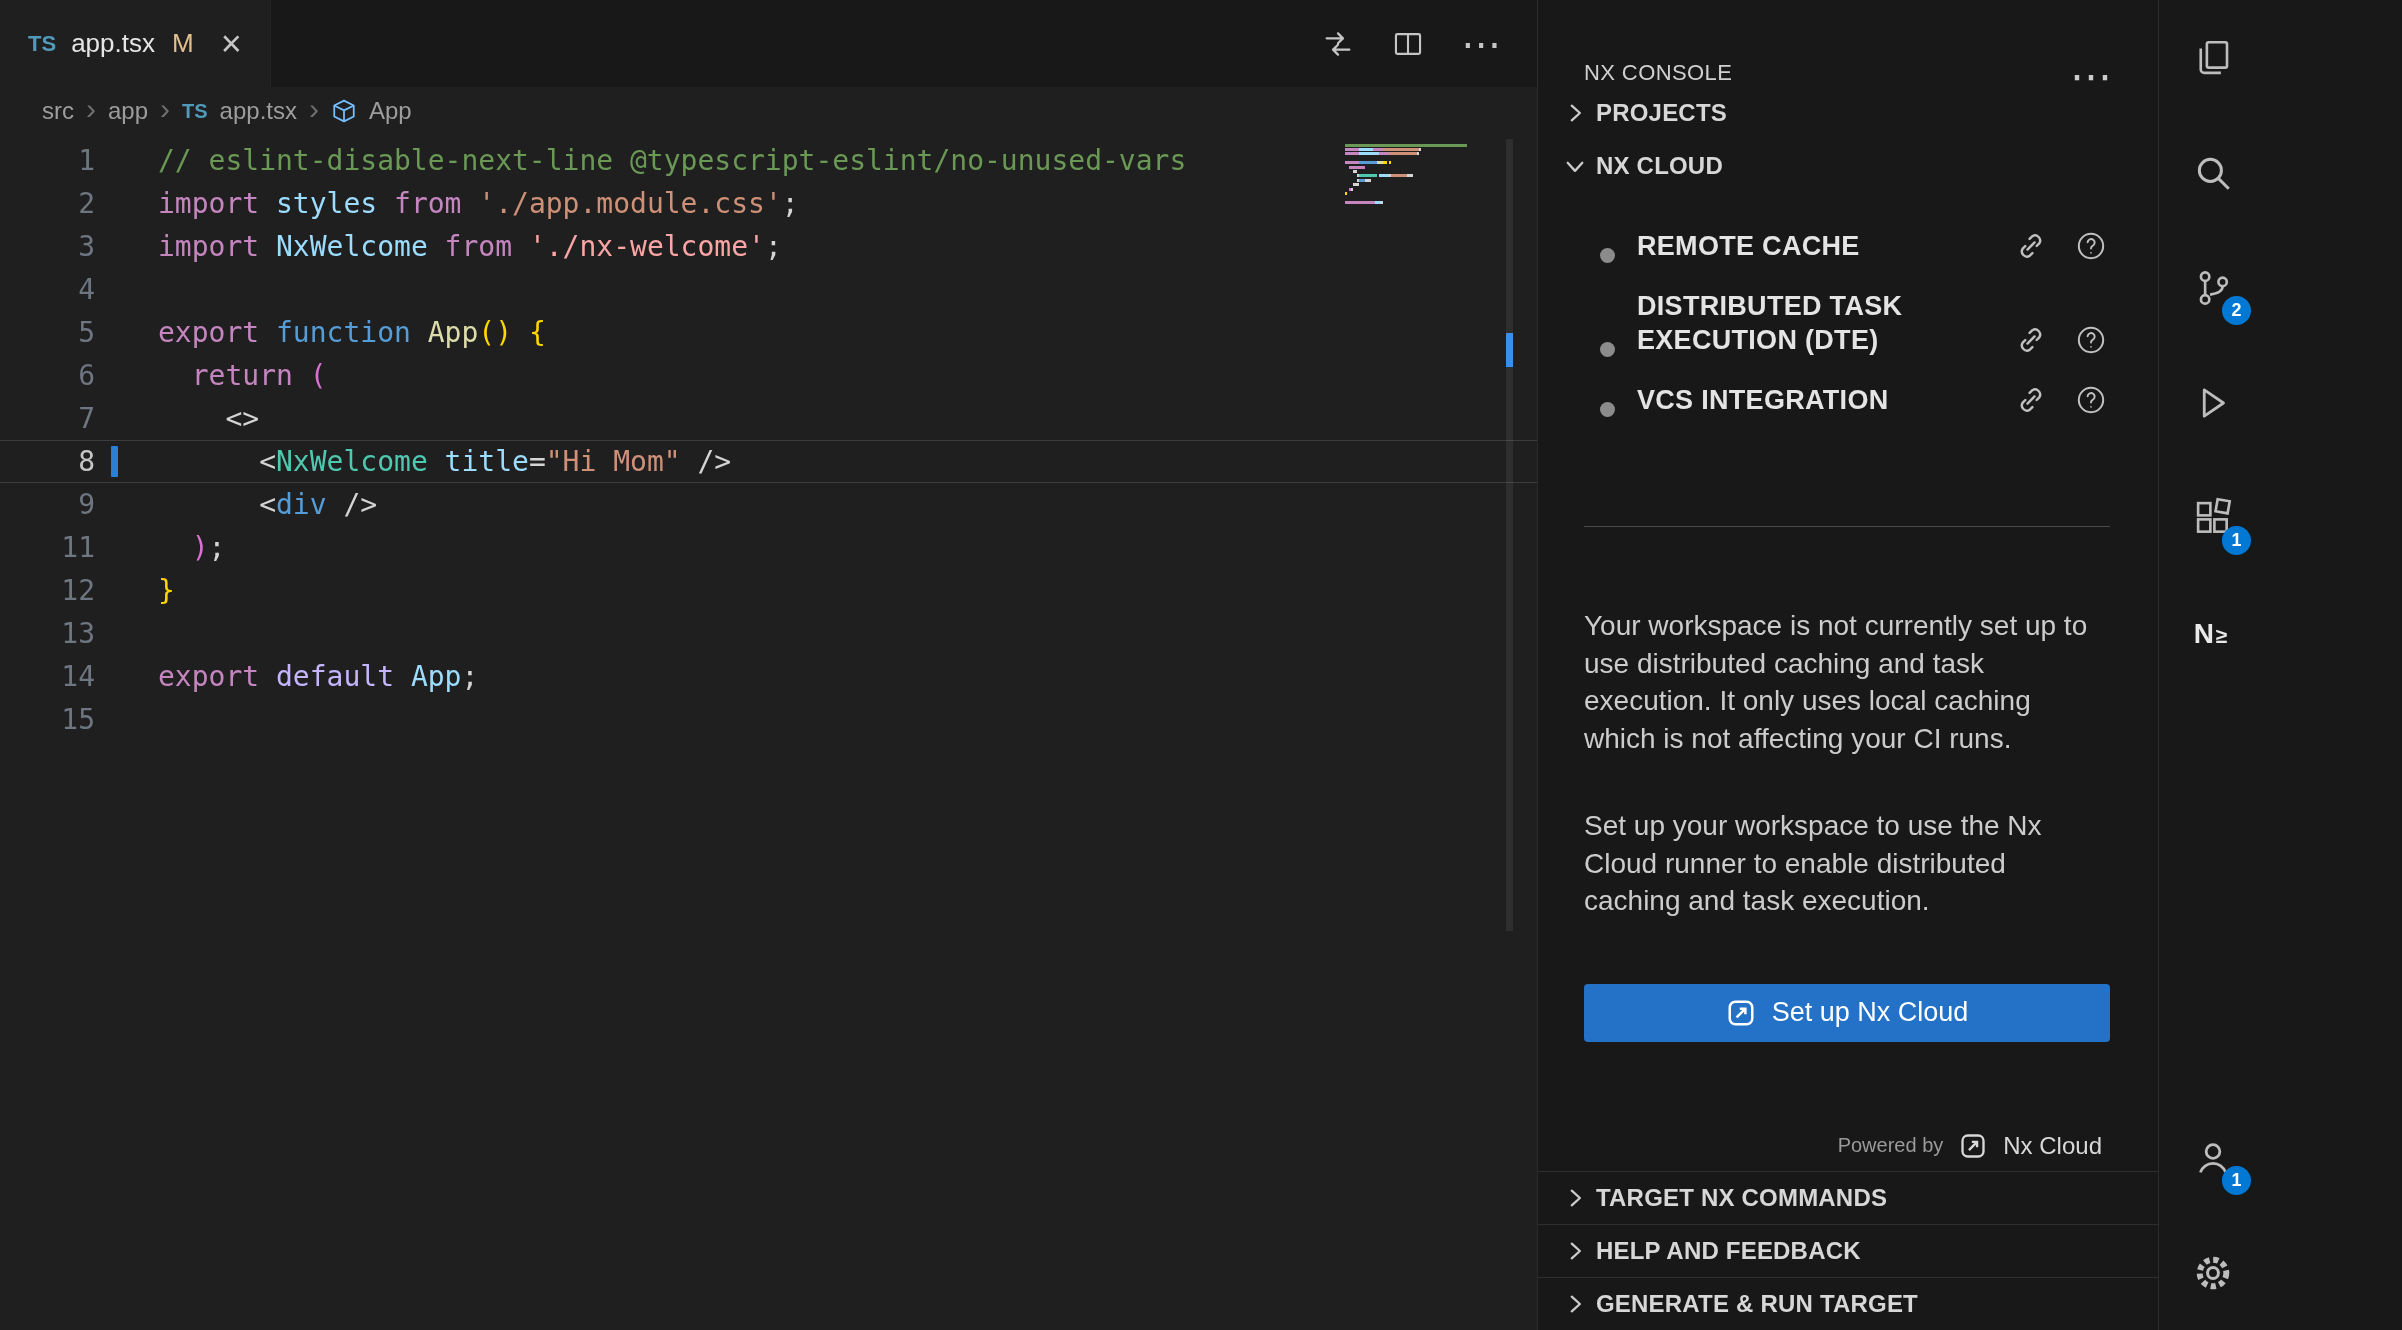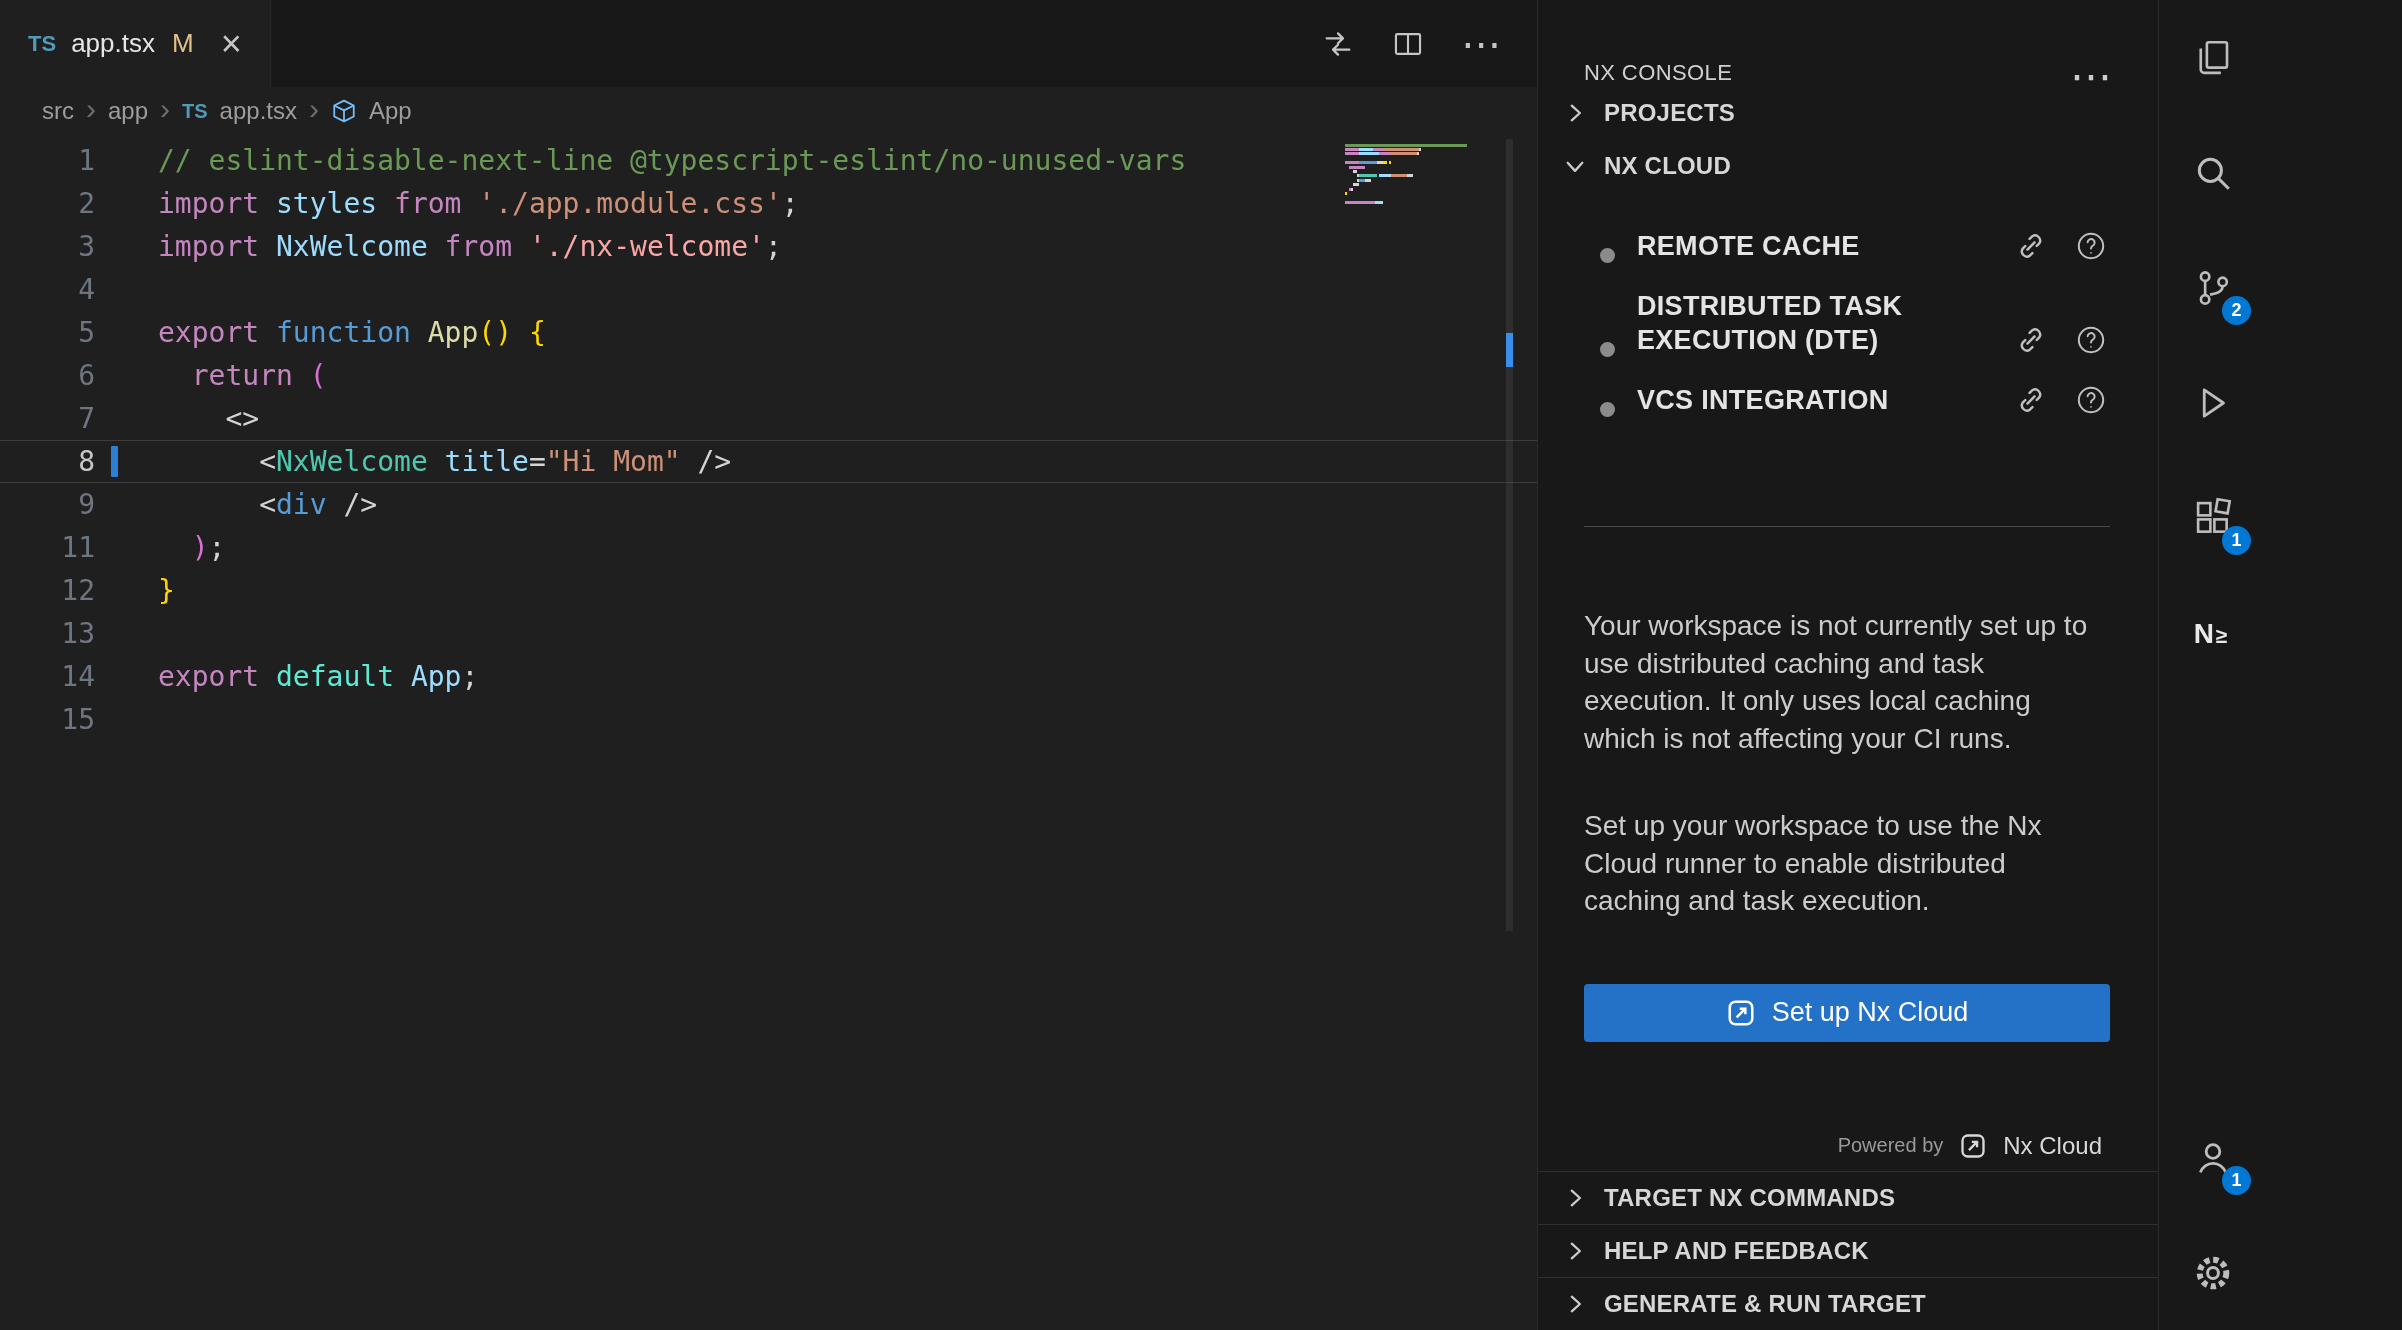--- a/index.html
+++ b/index.html
@@ -41,21 +41,21 @@
   .mm-line{height:4.4px;display:flex;align-items:center}
   .mm-tok{height:3px;flex:none}
   .scroll-thumb{position:absolute;top:4px;right:24px;width:7px;height:792px;background:rgba(140,140,140,0.14)}
   .overview-marker{position:absolute;top:198px;right:24px;width:7px;height:34px;background:#3b8eea}
 
   
   .side-panel{flex:1;display:flex;flex-direction:column;background:#181818;border-left:1px solid #2b2b2b}
   .panel-header{height:86px;flex:none;display:flex;align-items:flex-end;padding:0 46px}
   .panel-title{font-size:22px;color:#d0d0d0;letter-spacing:.4px}
   .panel-menu{margin-left:auto;font-size:42px;color:#cccccc;line-height:.4;cursor:pointer}
-  .section-row{height:53px;flex:none;display:flex;align-items:center;padding-left:22px;gap:14px;cursor:pointer}
+  .section-row{height:53px;flex:none;display:flex;align-items:center;padding-left:22px;gap:6px;cursor:pointer}
   .section-row.bordered{border-top:1px solid #2f2f2f}
   .chev{width:30px;height:30px;color:#cccccc;flex:none;display:flex;align-items:center;justify-content:center}
   .chev svg{width:26px;height:26px}
   .chev.down{transform:rotate(90deg)}
   .section-label{font-size:24px;font-weight:bold;color:#d7d7d7;letter-spacing:.2px}
 
   .nx-content{flex:1;overflow:hidden;display:flex;flex-direction:column}
   .nx-items{margin-top:24px}
   .nx-item{display:flex;align-items:flex-end;padding:13px 50px 13px 62px;cursor:pointer}
   .dot{flex:none;width:15px;height:15px;border-radius:50%;background:#8b8b8b;margin-right:22px}
@@ -191,21 +191,21 @@
             <span class="code-content"><span style="color: rgb(255, 215, 0);">}</span></span>
           </div>
           <div class="code-line">
             <span class="ln">13</span>
             <span class="gutter-deco"></span>
             <span class="code-content"></span>
           </div>
           <div class="code-line">
             <span class="ln">14</span>
             <span class="gutter-deco"></span>
-            <span class="code-content"><span style="color: rgb(197, 134, 192);">export </span><span style="color: #5eead4;">default </span><span style="color: rgb(156, 220, 254);">App</span><span style="color: rgb(212, 212, 212);">;</span></span>
+            <span class="code-content"><span style="color: rgb(197, 134, 192);">export </span><span style="color: #c4b5fd;">default </span><span style="color: rgb(156, 220, 254);">App</span><span style="color: rgb(212, 212, 212);">;</span></span>
           </div>
           <div class="code-line">
             <span class="ln">15</span>
             <span class="gutter-deco"></span>
             <span class="code-content"></span>
           </div>
         </div>
       <div class="minimap" id="minimap">
           <div class="mm-line">
             <span class="mm-tok" style="width: 122px; background: rgb(106, 153, 85);"></span>

